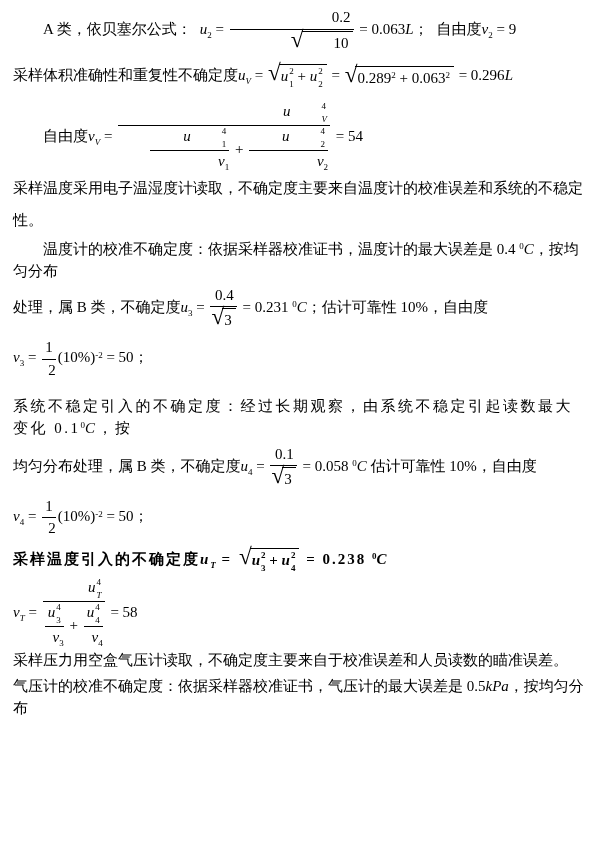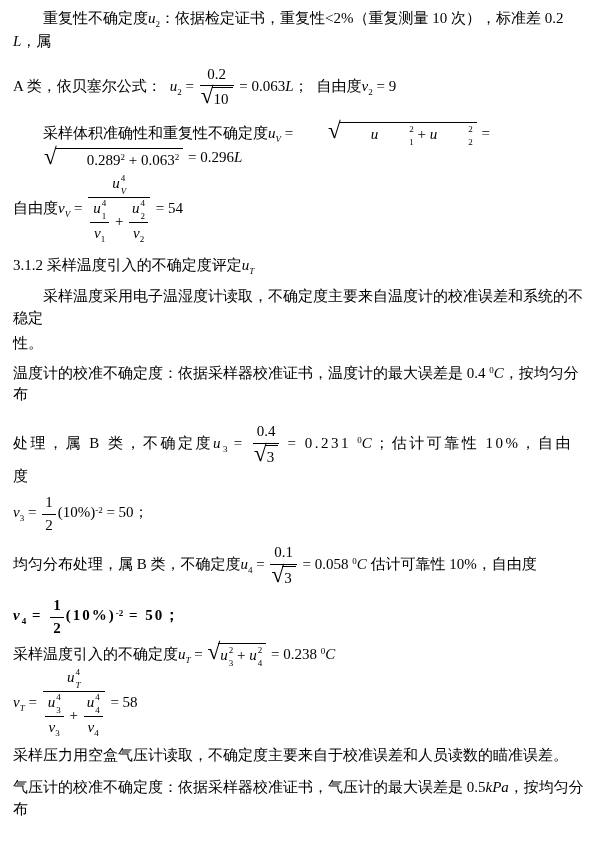--- a/index.html
+++ b/index.html
@@ -33,35 +33,34 @@
   .line:nth-child(19){margin-top:9px;letter-spacing:2.5px;}
   .line:nth-child(20){margin-top:2px;}
 
   .it{font-style:italic;}
   .tk-sub{font-size:0.6em;vertical-align:-0.45em;letter-spacing:normal;}
   .tk-sup{font-size:0.6em;vertical-align:0.55em;letter-spacing:normal;}
   .tk-ss{display:inline-flex;flex-direction:column;align-items:flex-start;
          vertical-align:middle;font-size:0.6em;line-height:1;letter-spacing:normal;margin-left:1px;}
   .tk-ss .ss-t{display:block;}
   .tk-ss .ss-b{display:block;margin-top:4px;}
-  .tk-frac{display:inline-block;vertical-align:middle;text-align:center;
+  .tk-frac{display:inline-block;vertical-align:middle;text-align:right;
            letter-spacing:normal;margin:0 2px;}
   .tk-frac .fn{display:block;border-bottom:1px solid #000;padding:0 3px 1px;line-height:1.3;}
   .tk-frac .fd{display:block;padding-top:1px;line-height:1.3;}
   .tk-sqrt{display:inline-flex;align-items:flex-start;vertical-align:middle;
            letter-spacing:normal;margin:0 1px;}
   .tk-sqrt .rad{font-size:1.55em;line-height:1;margin:-3px -2px 0 0;font-style:normal;}
   .tk-sqrt .rc{display:inline-block;border-top:1px solid #000;padding:2px 4px 0 2px;line-height:1.25;}
   .tk-sp{display:inline-block;}
 </style>
 </head>
 <body>
 
 <div class="page">
-    <div class="line"><span class="tk">重复性不确定度</span><span class="it">u</span><span class="tk-sub">2</span><span class="tk">：依据检定证书，重复性&lt;2%（重复测量 10 次），标准差 0.2 </span><span class="it">L</span><span class="tk">，属</span></div>
     <div class="line"><span class="tk">A 类，依贝塞尔公式：</span><span class="tk-sp" style="width: 8px;"></span><span class="it">u</span><span class="tk-sub">2</span><span class="tk"> = </span><span class="tk-frac"><span class="fn"><span class="tk">0.2</span></span><span class="fd"><span class="tk-sqrt">
             <span class="rad">√</span>
             <span class="rc"><span class="tk">10</span></span>
           </span></span></span><span class="tk"> = 0.063</span><span class="it">L</span><span class="tk">；</span><span class="tk-sp" style="width: 8px;"></span><span class="tk">自由度</span><span class="it">ν</span><span class="tk-sub">2</span><span class="tk"> = 9</span></div>
     <div class="line"><span class="tk">采样体积准确性和重复性不确定度</span><span class="it">u</span><span class="tk-sub it">V</span><span class="tk"> = </span><span class="tk-sqrt">
         <span class="rad">√</span>
         <span class="rc"><span class="it">u</span><span class="tk-ss">
             <span class="ss-t">2</span>
             <span class="ss-b">1</span>
           </span><span class="tk"> + </span><span class="it">u</span><span class="tk-ss">
@@ -75,29 +74,29 @@
     <div class="line"><span class="tk">自由度</span><span class="it">ν</span><span class="tk-sub it">V</span><span class="tk"> = </span><span class="tk-frac"><span class="fn"><span class="it">u</span><span class="tk-ss">
             <span class="ss-t">4</span>
             <span class="ss-b it">V</span>
           </span></span><span class="fd"><span class="tk-frac"><span class="fn"><span class="it">u</span><span class="tk-ss">
                 <span class="ss-t">4</span>
                 <span class="ss-b">1</span>
               </span></span><span class="fd"><span class="it">ν</span><span class="tk-sub">1</span></span></span><span class="tk"> + </span><span class="tk-frac"><span class="fn"><span class="it">u</span><span class="tk-ss">
                 <span class="ss-t">4</span>
                 <span class="ss-b">2</span>
               </span></span><span class="fd"><span class="it">ν</span><span class="tk-sub">2</span></span></span></span></span><span class="tk"> = 54</span></div>
-    <div class="line"><span class="tk">3.1.2 采样温度引入的不确定度评定</span><span class="it">u</span><span class="tk-sub it">T</span></div>
     <div class="line"><span class="tk">采样温度采用电子温湿度计读取，不确定度主要来自温度计的校准误差和系统的不稳定</span></div>
     <div class="line"><span class="tk">性。</span></div>
     <div class="line"><span class="tk">温度计的校准不确定度：依据采样器校准证书，温度计的最大误差是 0.4 </span><span class="tk-sup">0</span><span class="it">C</span><span class="tk">，按均匀分布</span></div>
     <div class="line"><span class="tk">处理，属 B 类，不确定度</span><span class="it">u</span><span class="tk-sub">3</span><span class="tk"> = </span><span class="tk-frac"><span class="fn"><span class="tk">0.4</span></span><span class="fd"><span class="tk-sqrt">
             <span class="rad">√</span>
             <span class="rc"><span class="tk">3</span></span>
           </span></span></span><span class="tk"> = 0.231 </span><span class="tk-sup">0</span><span class="it">C</span><span class="tk">；估计可靠性 10%，自由度</span></div>
     <div class="line"><span class="it">ν</span><span class="tk-sub">3</span><span class="tk"> = </span><span class="tk-frac"><span class="fn"><span class="tk">1</span></span><span class="fd"><span class="tk">2</span></span></span><span class="tk">(10%)</span><span class="tk-sup">-2</span><span class="tk"> = 50；</span></div>
+    <div class="line"><span class="tk">系统不稳定引入的不确定度：经过长期观察，由系统不稳定引起读数最大变化 0.1</span><span class="tk-sup">0</span><span class="it">C</span><span class="tk">，按</span></div>
     <div class="line"><span class="tk">均匀分布处理，属 B 类，不确定度</span><span class="it">u</span><span class="tk-sub">4</span><span class="tk"> = </span><span class="tk-frac"><span class="fn"><span class="tk">0.1</span></span><span class="fd"><span class="tk-sqrt">
             <span class="rad">√</span>
             <span class="rc"><span class="tk">3</span></span>
           </span></span></span><span class="tk"> = 0.058 </span><span class="tk-sup">0</span><span class="it">C</span><span class="tk"> 估计可靠性 10%，自由度</span></div>
     <div class="line"><span class="it">ν</span><span class="tk-sub">4</span><span class="tk"> = </span><span class="tk-frac"><span class="fn"><span class="tk">1</span></span><span class="fd"><span class="tk">2</span></span></span><span class="tk">(10%)</span><span class="tk-sup">-2</span><span class="tk"> = 50；</span></div>
     <div class="line"><span class="tk">采样温度引入的不确定度</span><span class="it">u</span><span class="tk-sub it">T</span><span class="tk"> = </span><span class="tk-sqrt">
         <span class="rad">√</span>
         <span class="rc"><span class="it">u</span><span class="tk-ss">
             <span class="ss-t">2</span>
             <span class="ss-b">3</span>

